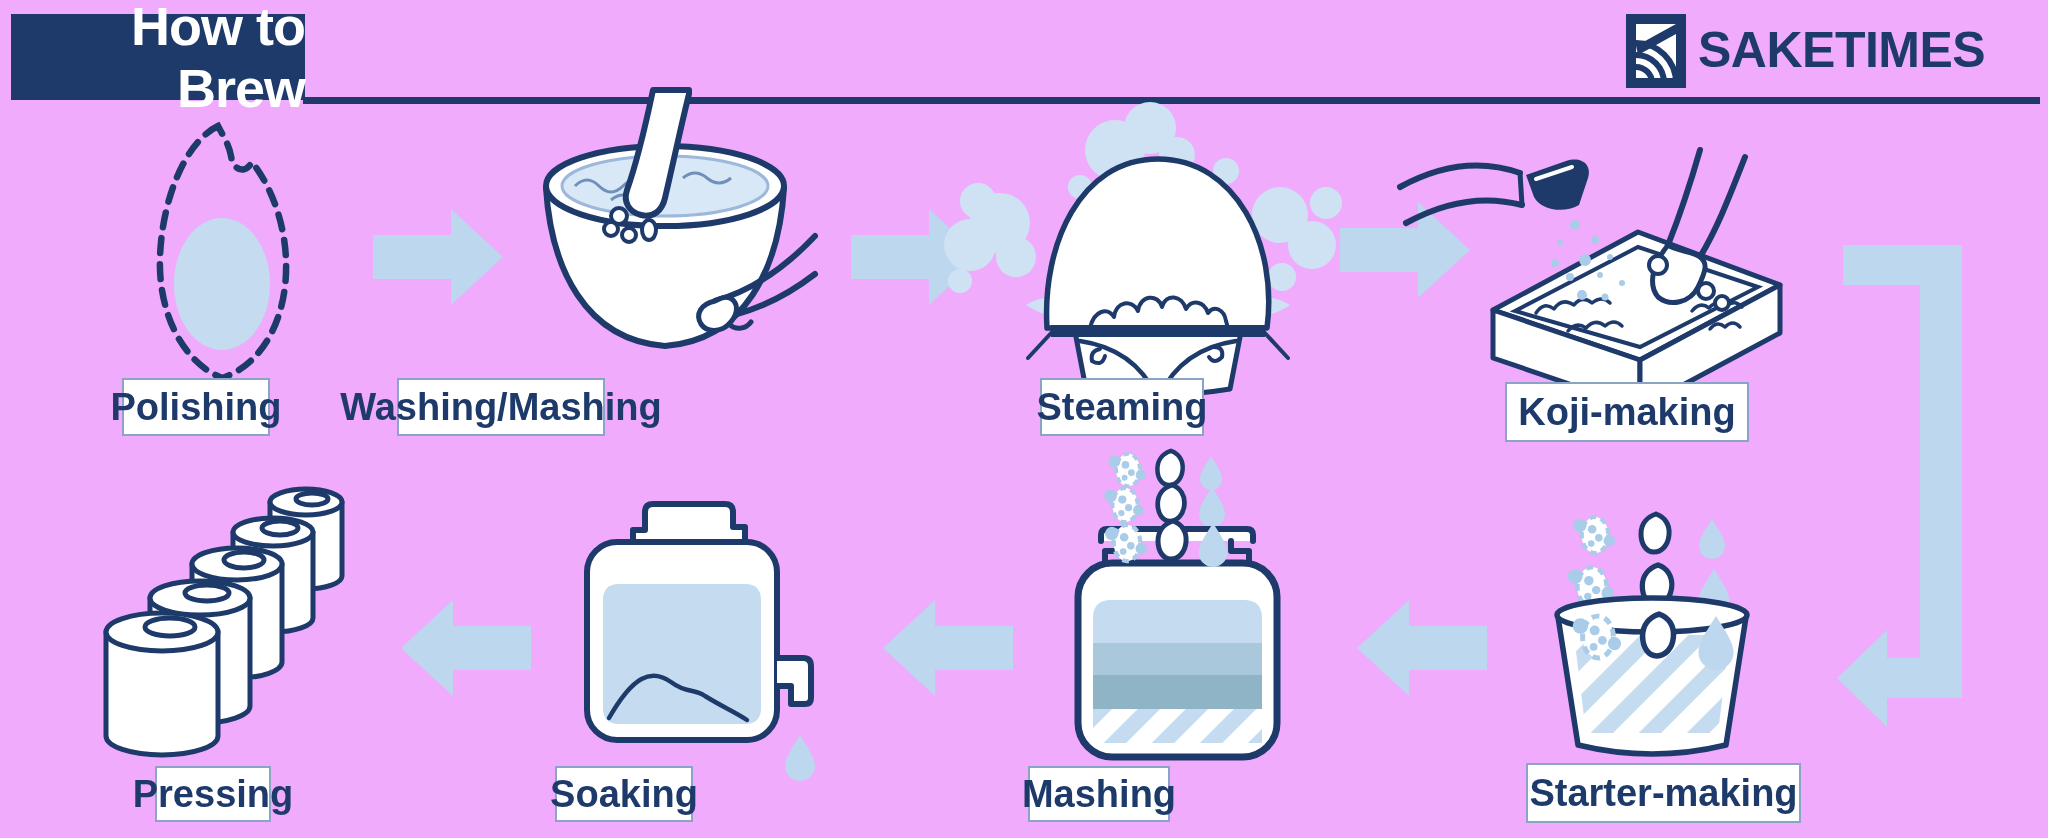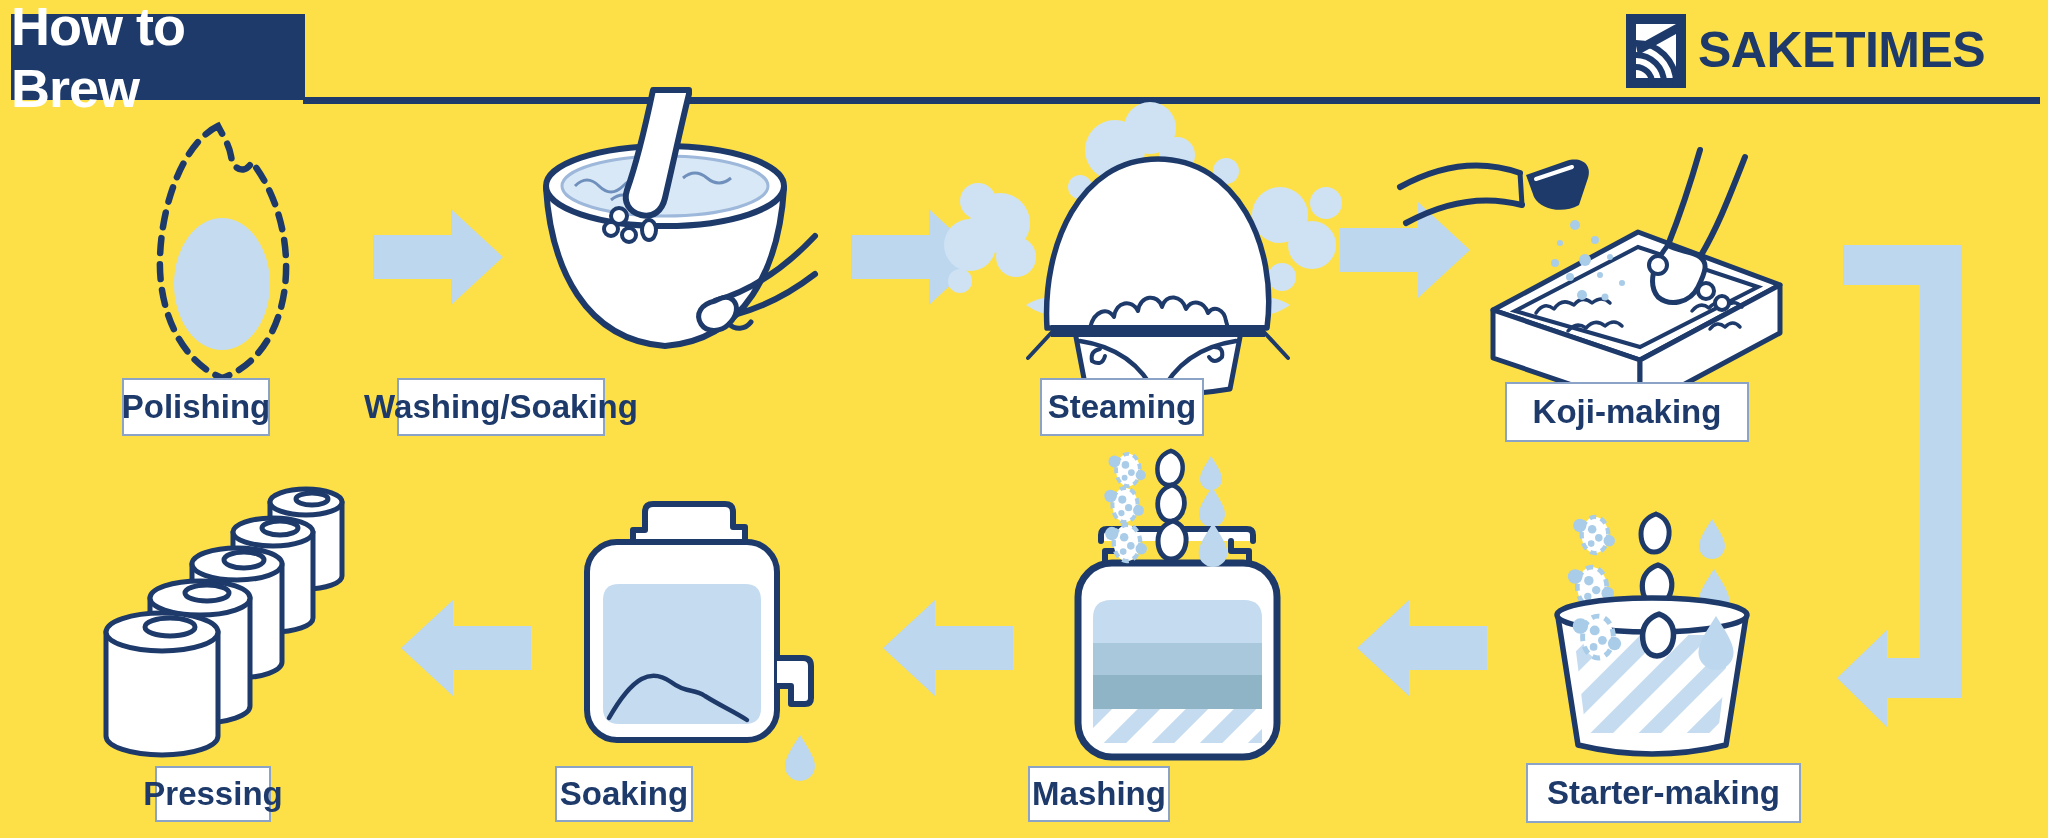--- a/index.html
+++ b/index.html
@@ -8,37 +8,38 @@
     --arrow:#bcd7ee;
     --steam:#cfe2f4;
     --water:#d9e8f6;
     --koji:#a9cce8;
     --layer2:#a9c8dc;
     --layer3:#8fb4c6;
     --labelborder:#8aa3c6;
   }
   html,body{margin:0;padding:0;background:#fff;}
   #stage{
-    position:relative;width:2048px;height:838px;background:#fde047;overflow:hidden;
+    position:relative;width:2048px;height:838px;background:#f0abfc;overflow:hidden;
     font-family:"Liberation Sans",sans-serif;
+    text-align:right;
   }
   .abs{position:absolute;}
   #title-box{
     left:11px;top:14px;width:294px;height:86px;background:var(--navy);
     color:#fff;font-size:54px;font-weight:700;letter-spacing:-1px;
     display:flex;align-items:center;justify-content:center;
   }
   #header-rule{left:303px;top:97px;width:1737px;height:7px;background:var(--navy);}
   #brand-text{
     left:1698px;top:24px;height:52px;display:flex;align-items:center;
     color:var(--navy);font-size:50px;font-weight:700;letter-spacing:-0.5px;
   }
   .step-label{
     background:#fff;border:2px solid var(--labelborder);
-    color:var(--navy);font-weight:700;font-size:33px;
+    color:var(--navy);font-weight:700;font-size:38px;
     display:flex;align-items:center;justify-content:center;white-space:nowrap;
   }
   svg{display:block;overflow:visible;}
   .outline{fill:#fff;stroke:var(--navy);stroke-linejoin:round;stroke-linecap:round;}
   .stroke-only{fill:none;stroke:var(--navy);stroke-linejoin:round;stroke-linecap:round;}
 </style>
 </head>
 <body>
 
 <div id="stage">
@@ -257,21 +258,21 @@
       <path d="M 62 138 L 62 246 A 50 17 0 0 0 162 246 L 162 138"></path>
       <ellipse cx="112" cy="138" rx="50" ry="17"></ellipse>
       <ellipse cx="119" cy="133" rx="22" ry="8"></ellipse>
       <path d="M 18 172 L 18 276 A 56 19 0 0 0 130 276 L 130 172"></path>
       <ellipse cx="74" cy="172" rx="56" ry="19"></ellipse>
       <ellipse cx="82" cy="167" rx="25" ry="9"></ellipse>
     </g>
   </svg>
 
   <div class="step-label abs" style="left:122px;top:378px;width:144px;height:54px">Polishing</div>
-  <div class="step-label abs" style="left:397px;top:378px;width:204px;height:54px">Washing/Soaking</div>
+  <div class="step-label abs" style="left:397px;top:378px;width:204px;height:54px">Washing/Mashing</div>
   <div class="step-label abs" style="left:1040px;top:378px;width:160px;height:54px">Steaming</div>
   <div class="step-label abs" style="left:1505px;top:382px;width:240px;height:56px">Koji-making</div>
   <div class="step-label abs" style="left:1526px;top:763px;width:271px;height:56px">Starter-making</div>
   <div class="step-label abs" style="left:1028px;top:766px;width:138px;height:52px">Mashing</div>
   <div class="step-label abs" style="left:555px;top:766px;width:134px;height:52px">Soaking</div>
   <div class="step-label abs" style="left:155px;top:766px;width:112px;height:52px">Pressing</div>
 
 </div>
 
 </body></html>

